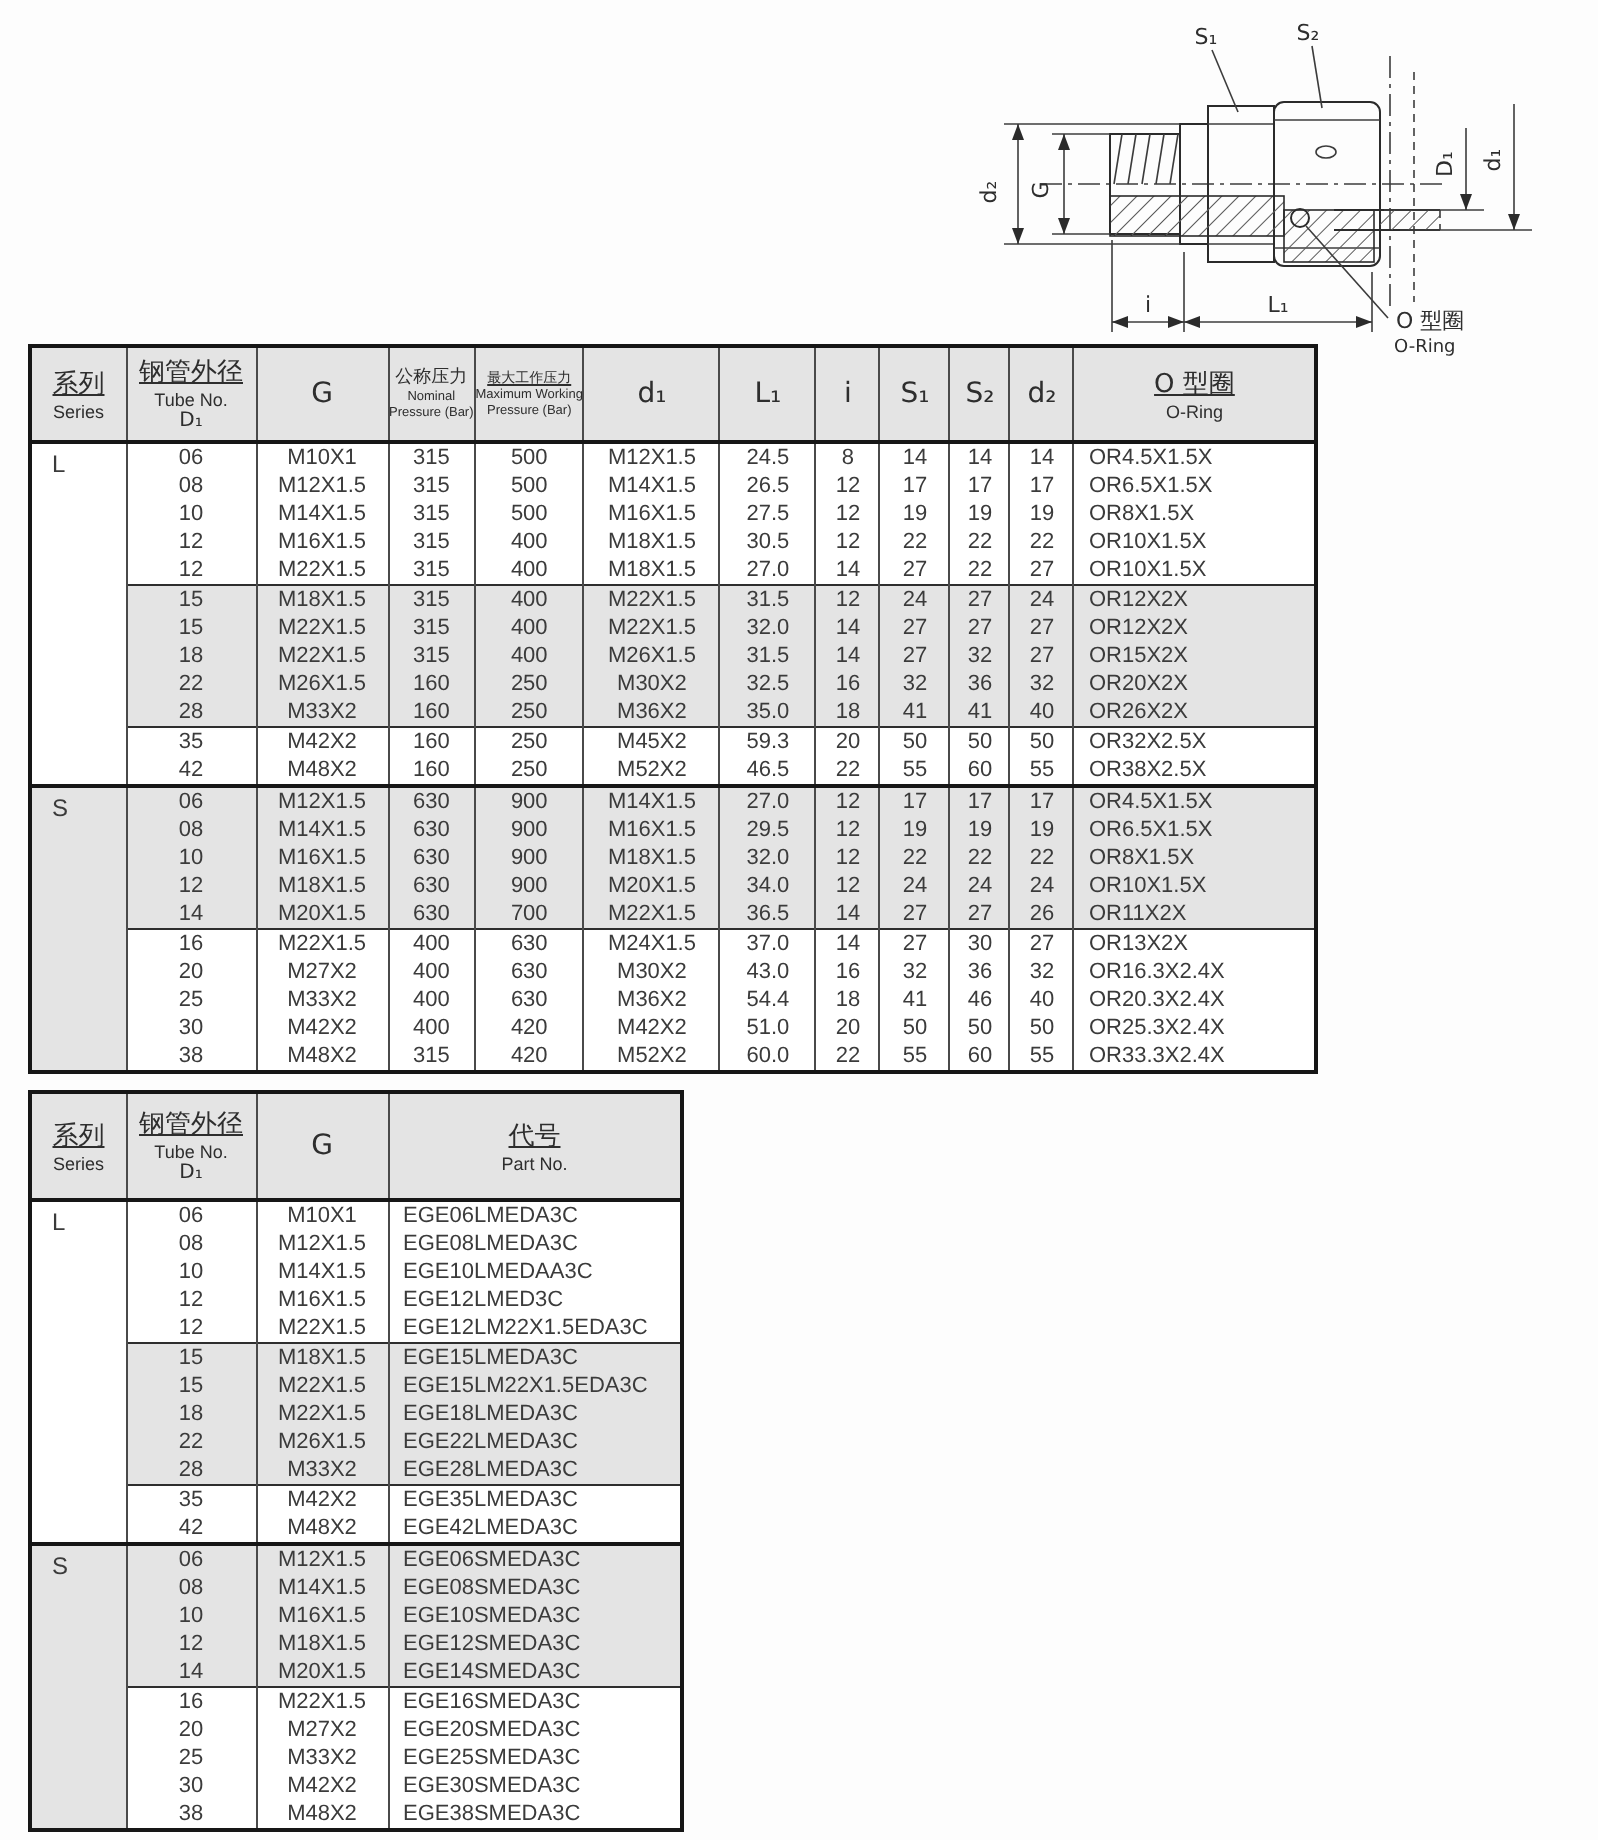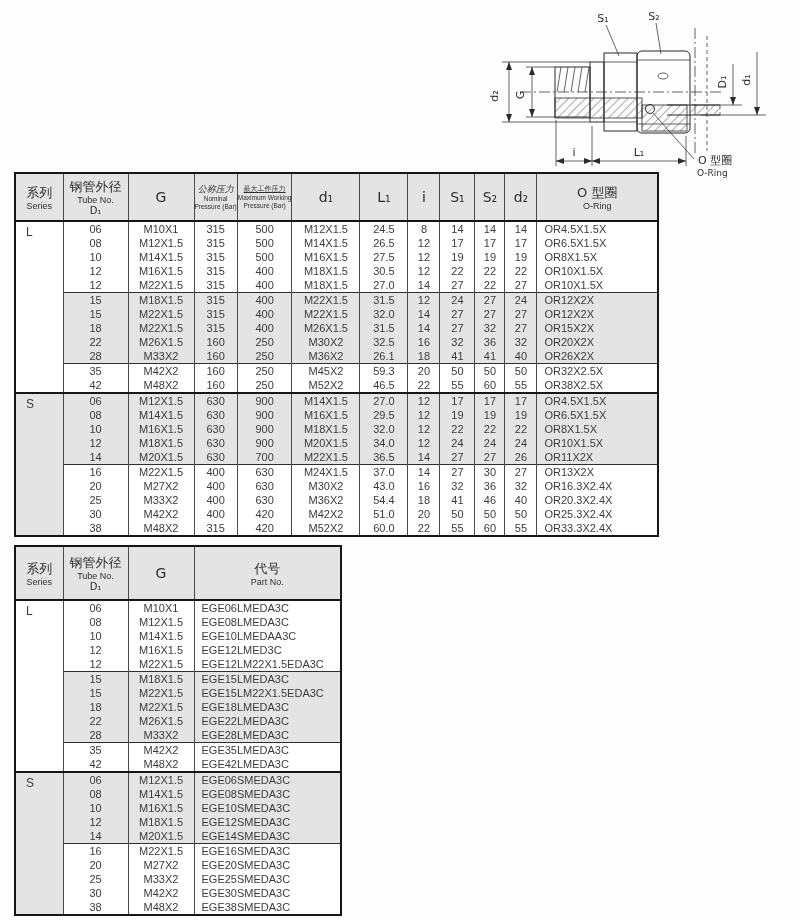--- a/index.html
+++ b/index.html
@@ -18,25 +18,25 @@
   table.spec td.series-cell{background:#ffffff;text-align:left;vertical-align:top;
                 padding:3px 0 0 10px;font-size:12px;}
   table.spec tr.group-start td{border-top:1px solid #2e2e2e;}
   table.spec tr.section-start td{border-top:2px solid #161616;}
   table.spec td.c-left{text-align:left;padding-left:7px;}
   #table1{left:14px;top:172px;}
   #table2{left:14px;top:545px;}
   #table1 th{height:46px;}
   #table2 th{height:52px;}
 
-  .h-zh {font-size:13px;line-height:17px;color:#2e2e2e;font-family:"DejaVu Sans",sans-serif;}
+  .h-zh {font-size:13px;line-height:17px;color:#2e2e2e;font-family:"DejaVu Sans",sans-serif;text-decoration:underline;}
   .h-en {font-size:9px;line-height:10px;color:#2e2e2e;}
   .h-sub{font-size:10px;line-height:12px;color:#2e2e2e;font-family:"DejaVu Sans",sans-serif;}
   .h-big{font-size:14px;line-height:16px;color:#2e2e2e;font-family:"DejaVu Sans",sans-serif;}
-  .h-zh-sm{font-size:9px;line-height:12px;color:#2e2e2e;font-family:"DejaVu Sans",sans-serif;font-style:italic;}
+  .h-zh-sm{font-size:9px;line-height:12px;color:#2e2e2e;font-family:"DejaVu Sans",sans-serif;}
   .h-zh-xs{font-size:7px;line-height:10px;color:#2e2e2e;font-family:"DejaVu Sans",sans-serif;white-space:nowrap;text-decoration:underline;}
   .h-en-xs{font-size:6.5px;line-height:8px;color:#2e2e2e;white-space:nowrap;}
 
   
   .drawing{position:absolute;left:482px;top:6px;}
   .drawing .ln{stroke:#2b2b2b;stroke-width:1;fill:none;}
   .drawing .thin{stroke:#3c3c3c;stroke-width:0.8;fill:none;}
   .drawing .cl{stroke:#3c3c3c;stroke-width:0.8;fill:none;stroke-dasharray:11 3 2 3;}
   .drawing .ph{stroke:#3c3c3c;stroke-width:0.8;fill:none;stroke-dasharray:4 3;}
   .drawing .arr{fill:#2b2b2b;stroke:none;}
@@ -315,21 +315,21 @@
           <td>36</td>
           <td>32</td>
           <td class="c-left">OR20X2X</td>
         </tr>
         <tr class="shaded">
           <td>28</td>
           <td>M33X2</td>
           <td>160</td>
           <td>250</td>
           <td>M36X2</td>
-          <td>26.1</td>
+          <td>35.0</td>
           <td>18</td>
           <td>41</td>
           <td>41</td>
           <td>40</td>
           <td class="c-left">OR26X2X</td>
         </tr>
         <tr class="group-start">
           <td>35</td>
           <td>M42X2</td>
           <td>160</td>

